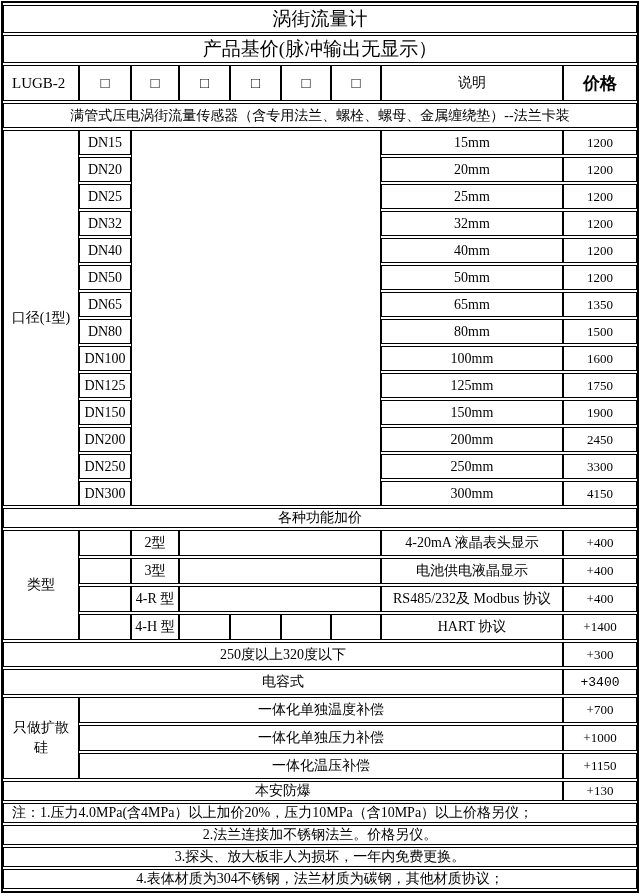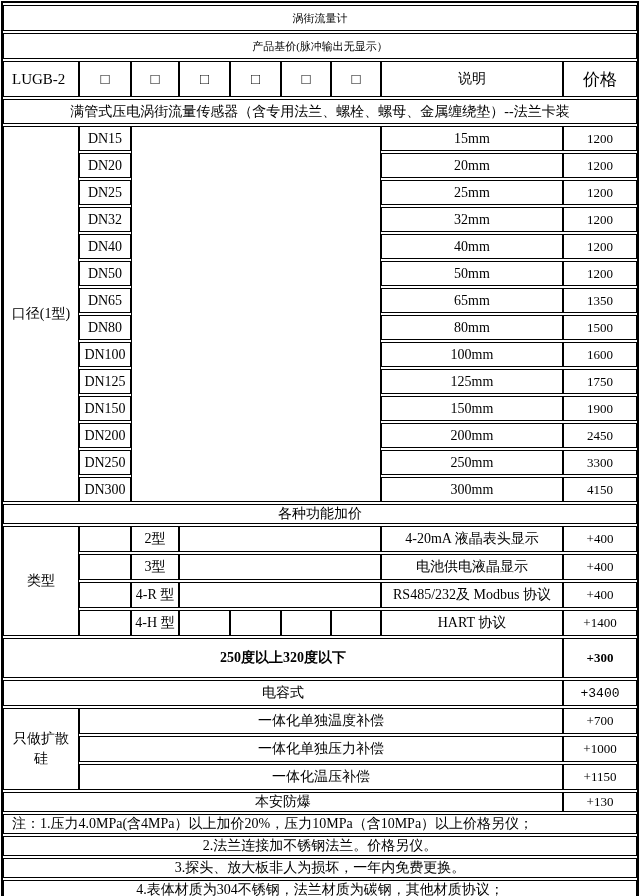--- a/index.html
+++ b/index.html
@@ -18,34 +18,34 @@
     border: 1px solid #000;
     text-align: center;
     vertical-align: middle;
     font-size: 14px;
     padding: 0 3px;
     overflow: hidden;
     white-space: nowrap;
   }
   td.wrap { white-space: normal; }
   td.left { text-align: left; padding-left: 8px; }
-  td.big  { font-size: 17px; }
-  td.md   { font-size: 11px; }
+  td.big  { font-size: 17px; font-weight: bold; }
+  td.md   { font-size: 19px; }
   td.model { font-size: 15px; text-align: left; padding-left: 8px; }
   td.chk  { font-size: 15px; }
   td.price-val { font-size: 13px; }
   .lbl-wrap { display: inline-block; max-width: 62px; white-space: normal; line-height: 1.45; }
   tr.r-title  { height: 26px; }
   tr.r-sub    { height: 26px; }
   tr.r-head   { height: 36px; }
   tr.r-sensor { height: 25px; }
   tr.r-dn     { height: 25px; }
   tr.r-func   { height: 16px; }
   tr.r-type   { height: 26px; }
-  tr.r-x250   { height: 40px; font-weight: bold; }
+  tr.r-x250   { height: 25px; }
   tr.r-cap    { height: 26px; font-family: Liberation Mono, monospace; }
   tr.r-sil    { height: 26px; }
   tr.r-safe   { height: 14px; }
   tr.r-note   { height: 15px; }
 </style>
 </head>
 <body>
 
 <table class="price">
   <colgroup>

